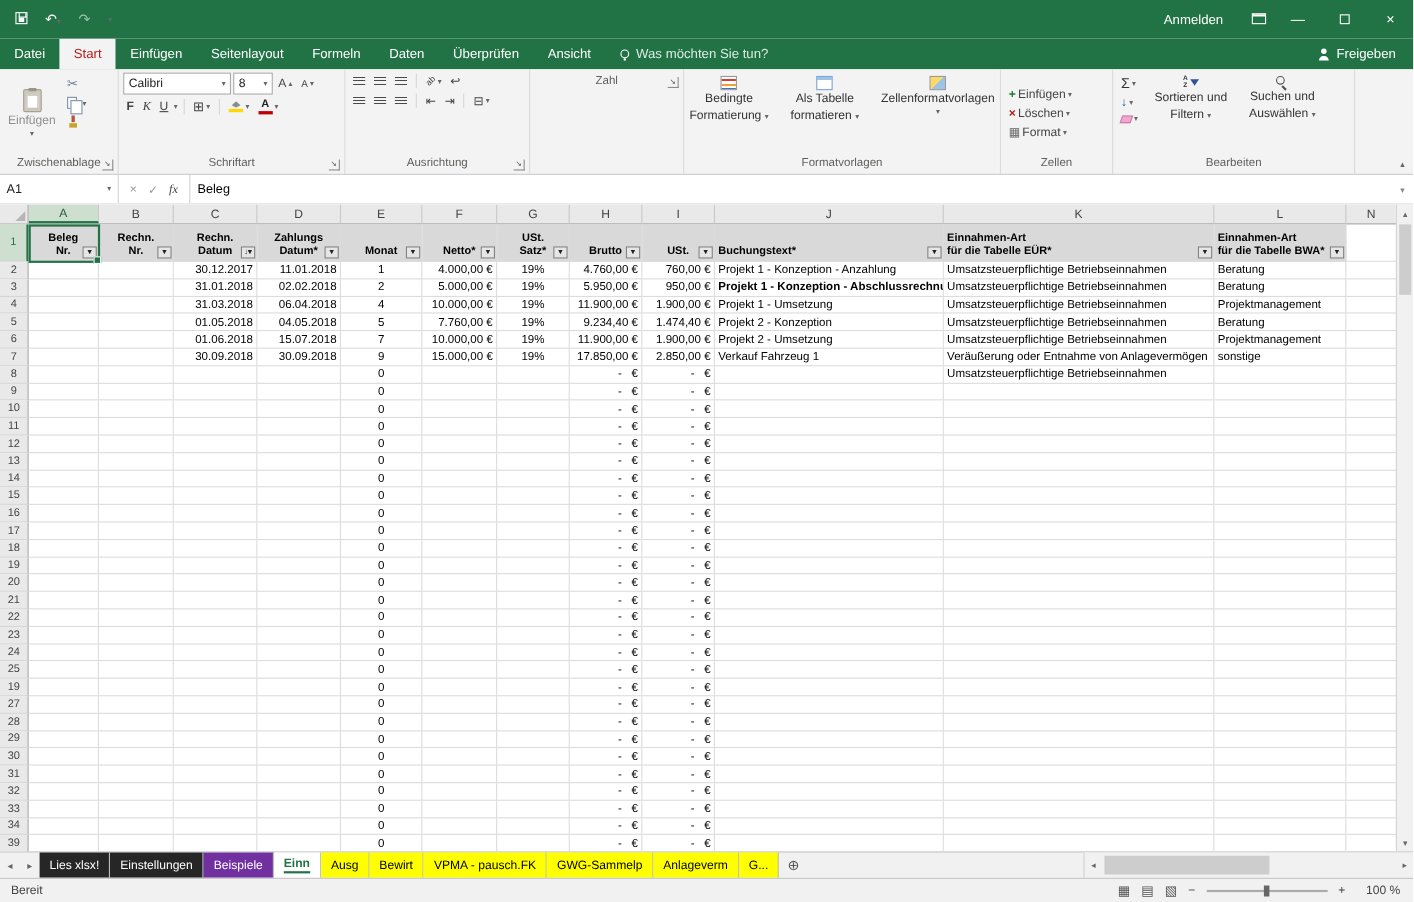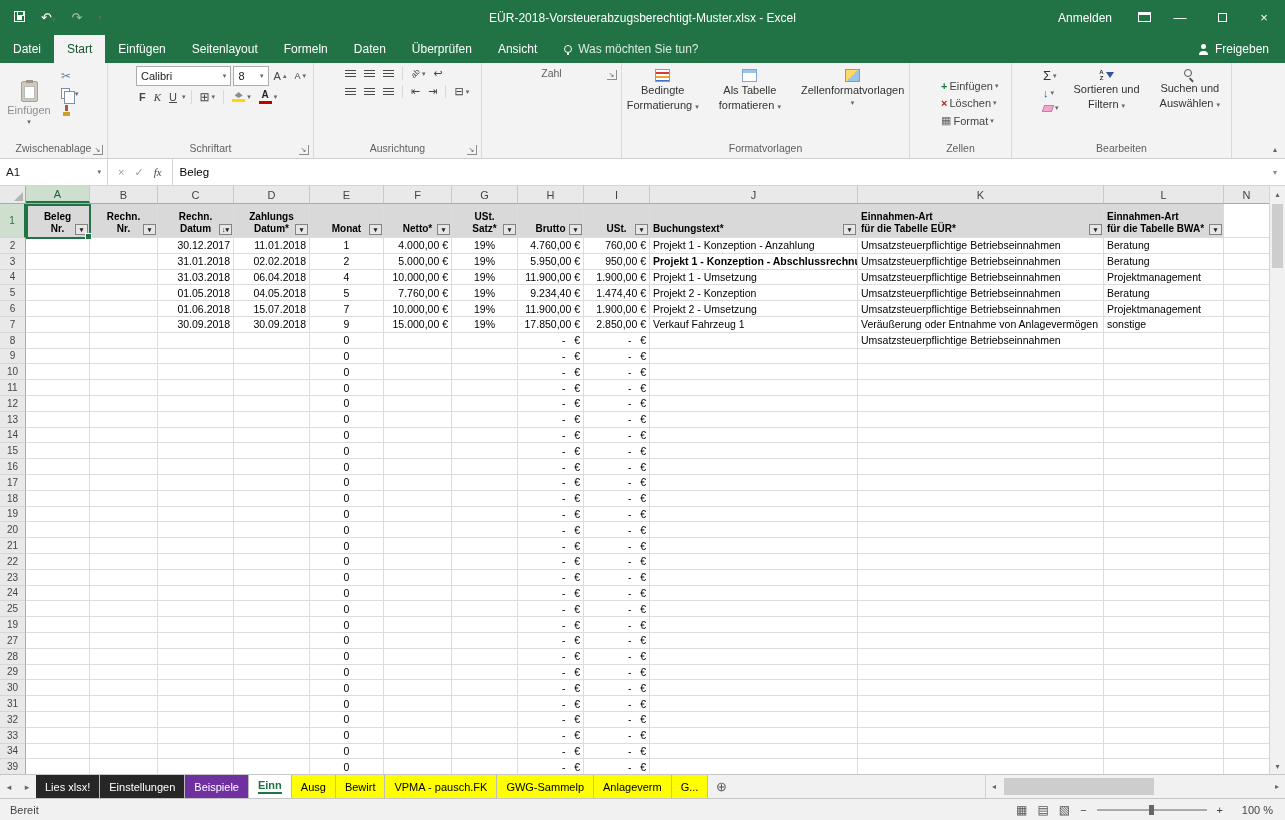--- a/index.html
+++ b/index.html
@@ -18,36 +18,36 @@
   .tb-right{margin-left:auto;display:flex;align-items:center;height:100%;}
   .signin{margin-right:26px;}
   .ic-ribbonopts{width:13px;height:10px;border:1px solid #fff;display:inline-block;position:relative;margin-right:8px;}
   .ic-ribbonopts::after{content:'';position:absolute;left:0;right:0;top:0;height:2px;background:#fff;}
   .winbtn{width:42px;height:35px;display:flex;align-items:center;justify-content:center;font-size:13px;}
   .ic-restore{width:9px;height:9px;border:1px solid #fff;display:inline-block;}
 
   
   .ribbon-tabs{height:28px;background:#217346;display:flex;align-items:stretch;color:#fff;flex:none;}
   .rtab{padding:0 13px;display:flex;align-items:center;font-size:12px;}
-  .rtab.active{background:#f3f3f3;color:#14532d;}
+  .rtab.active{background:#f3f3f3;color:#b91c1c;}
   .tellme{display:flex;align-items:center;gap:6px;margin-left:14px;color:#dcebe2;}
   .ic-bulb{width:8px;height:8px;border:1px solid #fff;border-radius:50%;display:inline-block;position:relative;}
   .ic-bulb::after{content:'';position:absolute;left:2px;bottom:-3px;width:2px;height:2px;background:#fff;}
   .share{margin-left:auto;display:flex;align-items:center;gap:6px;padding:0 16px;}
   .ic-person{width:11px;height:11px;display:inline-block;position:relative;}
   .ic-person::before{content:'';position:absolute;left:3px;top:0;width:5px;height:5px;border-radius:50%;background:#fff;}
   .ic-person::after{content:'';position:absolute;left:1px;bottom:0;width:9px;height:4px;border-radius:4px 4px 0 0;background:#fff;}
 
   
   .ribbon{height:96px;background:#f3f3f3;border-bottom:1px solid #cecece;display:flex;align-items:stretch;position:relative;flex:none;}
   .rgroup{display:flex;flex-direction:column;border-right:1px solid #dadada;padding:3px 4px 0;flex:none;}
   .rg-body{flex:1;display:flex;gap:4px;}
   .rg-label{height:17px;font-size:10.5px;color:#605f5d;text-align:center;line-height:15px;position:relative;padding:0 10px;white-space:nowrap;}
   .launcher{position:absolute;right:0;bottom:3px;width:10px;height:10px;font-size:7px;line-height:9px;color:#555;border-right:1px solid #8d8d8d;border-bottom:1px solid #8d8d8d;text-align:center;}
-  .rcol{display:flex;flex-direction:column;gap:3px;margin-left:24px;}
+  .rcol{display:flex;flex-direction:column;gap:3px;}
   .rrow{display:flex;align-items:center;gap:2px;}
   .mini{display:inline-flex;align-items:center;gap:2px;padding:1px 3px;color:#444;font-size:11px;white-space:nowrap;}
   .dd{font-size:7px;color:#666;}
   .sep{width:1px;background:#d8d8d8;align-self:stretch;margin:1px 3px;}
   .selbox{background:#fff;border:1px solid #ababab;height:20px;display:flex;align-items:center;font-size:11px;padding:0 4px;color:#222;}
   .selbox .dd{margin-left:auto;}
   .paste-btn{display:flex;flex-direction:column;align-items:center;justify-content:center;gap:2px;width:50px;color:#8f8f8f;font-size:11px;}
   .ic-paste{width:17px;height:21px;background:#cfc9ba;border:1px solid #a8a194;border-radius:2px;position:relative;display:inline-block;}
   .ic-paste::before{content:'';position:absolute;left:2px;top:4px;right:2px;bottom:2px;background:#fff;border:1px solid #bbb;}
   .ic-paste::after{content:'';position:absolute;left:4px;top:-2px;width:7px;height:3px;background:#9c958a;}
@@ -156,21 +156,20 @@
 
 <div class="app">
 
   <div class="titlebar">
     <div class="qat">
       <span><span class="ic-save"></span></span>
       <span>↶<span class="dd">▾</span></span>
       <span class="dim">↷</span>
       <span class="dd">▾</span>
     </div>
-    <div class="tb-title">EÜR-2018-Vorsteuerabzugsberechtigt-Muster.xlsx -  Excel</div>
     <div class="tb-right">
       <span class="signin">Anmelden</span>
       <span><span class="ic-ribbonopts"></span></span>
       <span class="winbtn">—</span>
       <span class="winbtn">
           <span class="ic-restore"></span>
         </span>
       <span class="winbtn">×</span>
     </div>
   </div>

